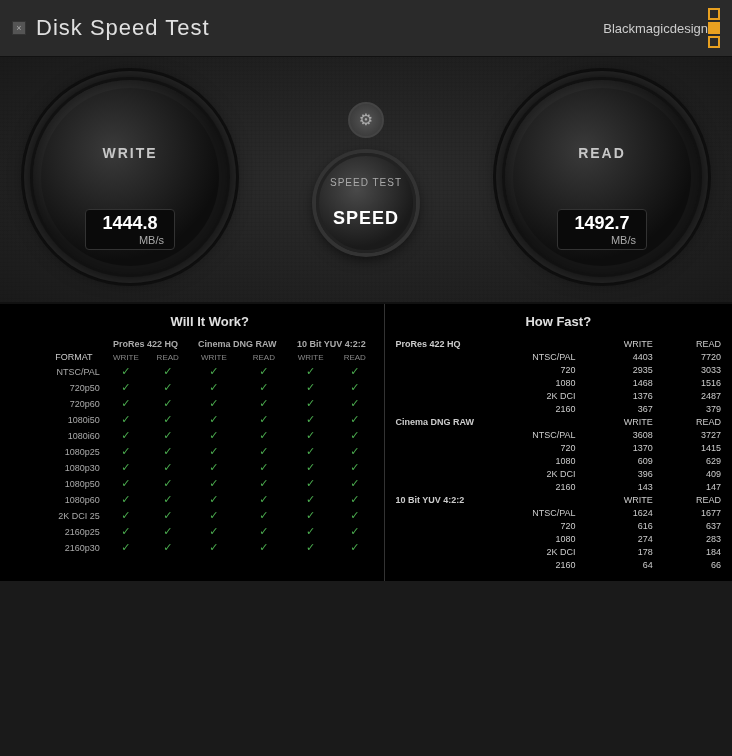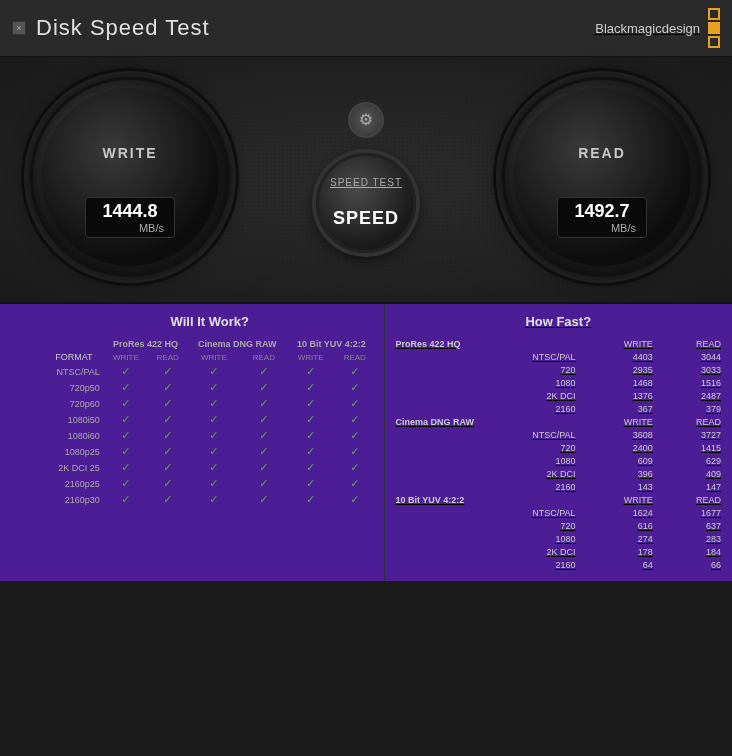--- a/index.html
+++ b/index.html
@@ -20,21 +20,21 @@
       display: flex; align-items: center; justify-content: center;
       font-size: 9px; color: #aaa; cursor: pointer;
     }
     .title-text {
       color: #e0e0e0;
       font-size: 22px;
       font-weight: 300;
       letter-spacing: 1px;
     }
     .brand {
-      display: flex; align-items: center; gap: 8px; text-decoration: underline;
+      display: flex; align-items: center; 
     }
     .brand-name { color: #ccc; font-size: 13px; }
     .brand-logo {
       display: flex; flex-direction: column; gap: 2px;
     }
     .brand-logo span {
       display: block; width: 12px; height: 12px;
       border: 2px solid #e8a020;
     }
     .brand-logo span:nth-child(1) { border-color: #e8a020; }
@@ -95,21 +95,21 @@
       text-align: center;
     }
 
     .gauge-value-box {
       background: #0a0a0a;
       border: 1px solid #333;
       border-radius: 4px;
       padding: 3px 10px;
       text-align: center;
       position: absolute;
-      bottom: 28px;
+      bottom: 16px;
       left: 50%;
       transform: translateX(-50%);
       min-width: 90px;
       margin-top: 8px;
     }
     .gauge-value {
       color: #fff;
       font-size: 18px;
       font-weight: bold;
     }
@@ -149,27 +149,27 @@
       border-radius: 50%;
       background: radial-gradient(circle at 40% 35%, #4a4a4a, #1a1a1a 70%);
       border: 3px solid #222;
       box-shadow: 0 0 0 4px #333, 0 4px 15px rgba(0,0,0,0.8);
       display: flex; flex-direction: column;
       align-items: center; justify-content: center;
       cursor: pointer;
       color: #ddd;
       text-align: center;
     }
-    .start-btn-sub { font-size: 10px; letter-spacing: 1px; color: #aaa; margin-bottom: 20px; text-decoration: underline; }
+    .start-btn-sub { font-size: 10px; letter-spacing: 1px; color: #aaa; margin-bottom: 20px; }
     .start-btn-main { font-size: 18px; font-weight: bold; letter-spacing: 1px; color: #fff; }
 
     
     .data-section {
       display: flex;
-      background: #4c1d95;
+      background: #000000;
       height: auto;
       padding-left: 36px;
     }
 
     .will-it-work {
       flex: 1;
       border-right: 1px solid #333;
       padding: 10px 8px;
     }
     .how-fast {
@@ -395,20 +395,47 @@
           <tr>
             <td class="format-col">1080p25</td>
             <td><span class="check">✓</span></td>
             <td><span class="check">✓</span></td>
             <td><span class="check">✓</span></td>
             <td><span class="check">✓</span></td>
             <td><span class="check">✓</span></td>
             <td><span class="check">✓</span></td>
           </tr>
           <tr>
+            <td class="format-col">1080p30</td>
+            <td><span class="check">✓</span></td>
+            <td><span class="check">✓</span></td>
+            <td><span class="check">✓</span></td>
+            <td><span class="check">✓</span></td>
+            <td><span class="check">✓</span></td>
+            <td><span class="check">✓</span></td>
+          </tr>
+          <tr>
+            <td class="format-col">1080p50</td>
+            <td><span class="check">✓</span></td>
+            <td><span class="check">✓</span></td>
+            <td><span class="check">✓</span></td>
+            <td><span class="check">✓</span></td>
+            <td><span class="check">✓</span></td>
+            <td><span class="check">✓</span></td>
+          </tr>
+          <tr>
+            <td class="format-col">1080p60</td>
+            <td><span class="check">✓</span></td>
+            <td><span class="check">✓</span></td>
+            <td><span class="check">✓</span></td>
+            <td><span class="check">✓</span></td>
+            <td><span class="check">✓</span></td>
+            <td><span class="check">✓</span></td>
+          </tr>
+          <tr>
             <td class="format-col">2K DCI 25</td>
             <td><span class="check">✓</span></td>
             <td><span class="check">✓</span></td>
             <td><span class="check">✓</span></td>
             <td><span class="check">✓</span></td>
             <td><span class="check">✓</span></td>
             <td><span class="check">✓</span></td>
           </tr>
           <tr>
             <td class="format-col">2160p25</td>
@@ -437,21 +464,21 @@
     <table class="hf-table">
       <tbody id="hf-tbody">
       <tr>
             <td class="hf-group">ProRes 422 HQ</td>
             <td class="hf-header">WRITE</td>
             <td class="hf-header">READ</td>
           </tr>
           <tr>
             <td class="hf-label-col">NTSC/PAL</td>
             <td class="hf-write">4403</td>
-            <td class="hf-read">3044</td>
+            <td class="hf-read">7720</td>
           </tr>
           <tr>
             <td class="hf-label-col">720</td>
             <td class="hf-write">2935</td>
             <td class="hf-read">3033</td>
           </tr>
           <tr>
             <td class="hf-label-col">1080</td>
             <td class="hf-write">1468</td>
             <td class="hf-read">1516</td>
@@ -471,21 +498,21 @@
             <td class="hf-header">WRITE</td>
             <td class="hf-header">READ</td>
           </tr>
           <tr>
             <td class="hf-label-col">NTSC/PAL</td>
             <td class="hf-write">3608</td>
             <td class="hf-read">3727</td>
           </tr>
           <tr>
             <td class="hf-label-col">720</td>
-            <td class="hf-write">2400</td>
+            <td class="hf-write">1370</td>
             <td class="hf-read">1415</td>
           </tr>
           <tr>
             <td class="hf-label-col">1080</td>
             <td class="hf-write">609</td>
             <td class="hf-read">629</td>
           </tr>
           <tr>
             <td class="hf-label-col">2K DCI</td>
             <td class="hf-write">396</td>

